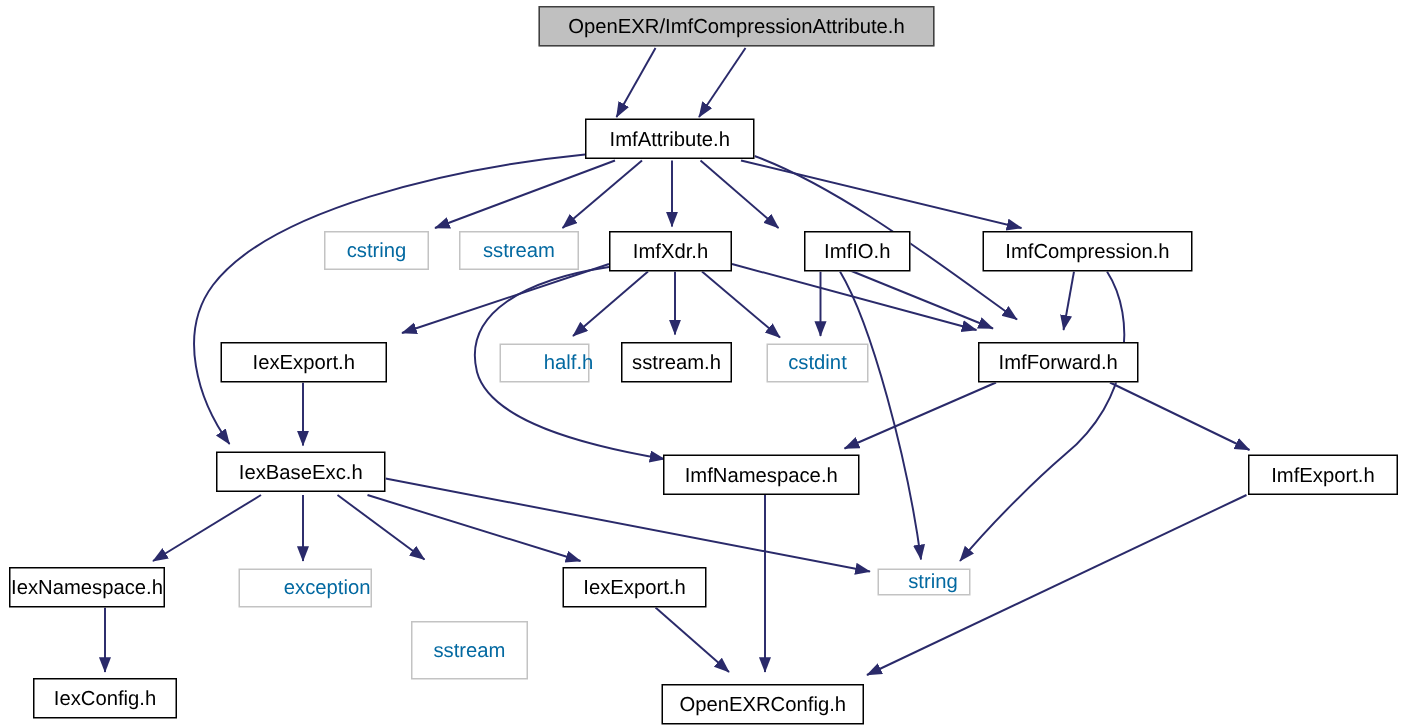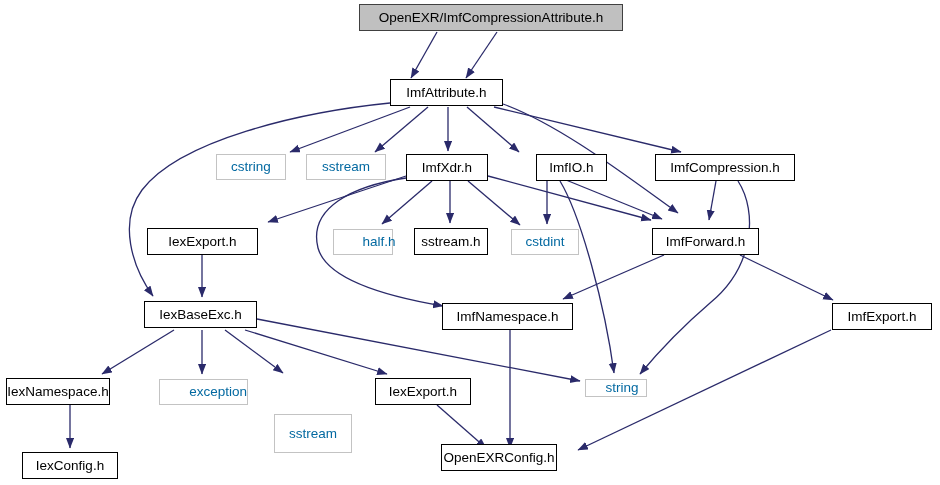--- a/index.html
+++ b/index.html
@@ -155,17 +155,17 @@
       </div>
       <div class="node" style="left: 375px; top: 378px; width: 96px; height: 27px;">
         <span class="node-label">IexExport.h</span>
       </div>
       <div class="node system" style="left: 585px; top: 379px; width: 62px; height: 18px; padding-left: 12px;">
         <span class="node-label">string</span>
       </div>
       <div class="node" style="left: 22px; top: 452px; width: 96px; height: 27px;">
         <span class="node-label">IexConfig.h</span>
       </div>
-      <div class="node" style="left: 441px; top: 444px; width: 116px; height: 27px;">
+      <div class="node" style="left: 441px; top: 456px; width: 135px; height: 27px;">
         <span class="node-label">OpenEXRConfig.h</span>
       </div>
     </div>
 </div>
 
 </body></html>

